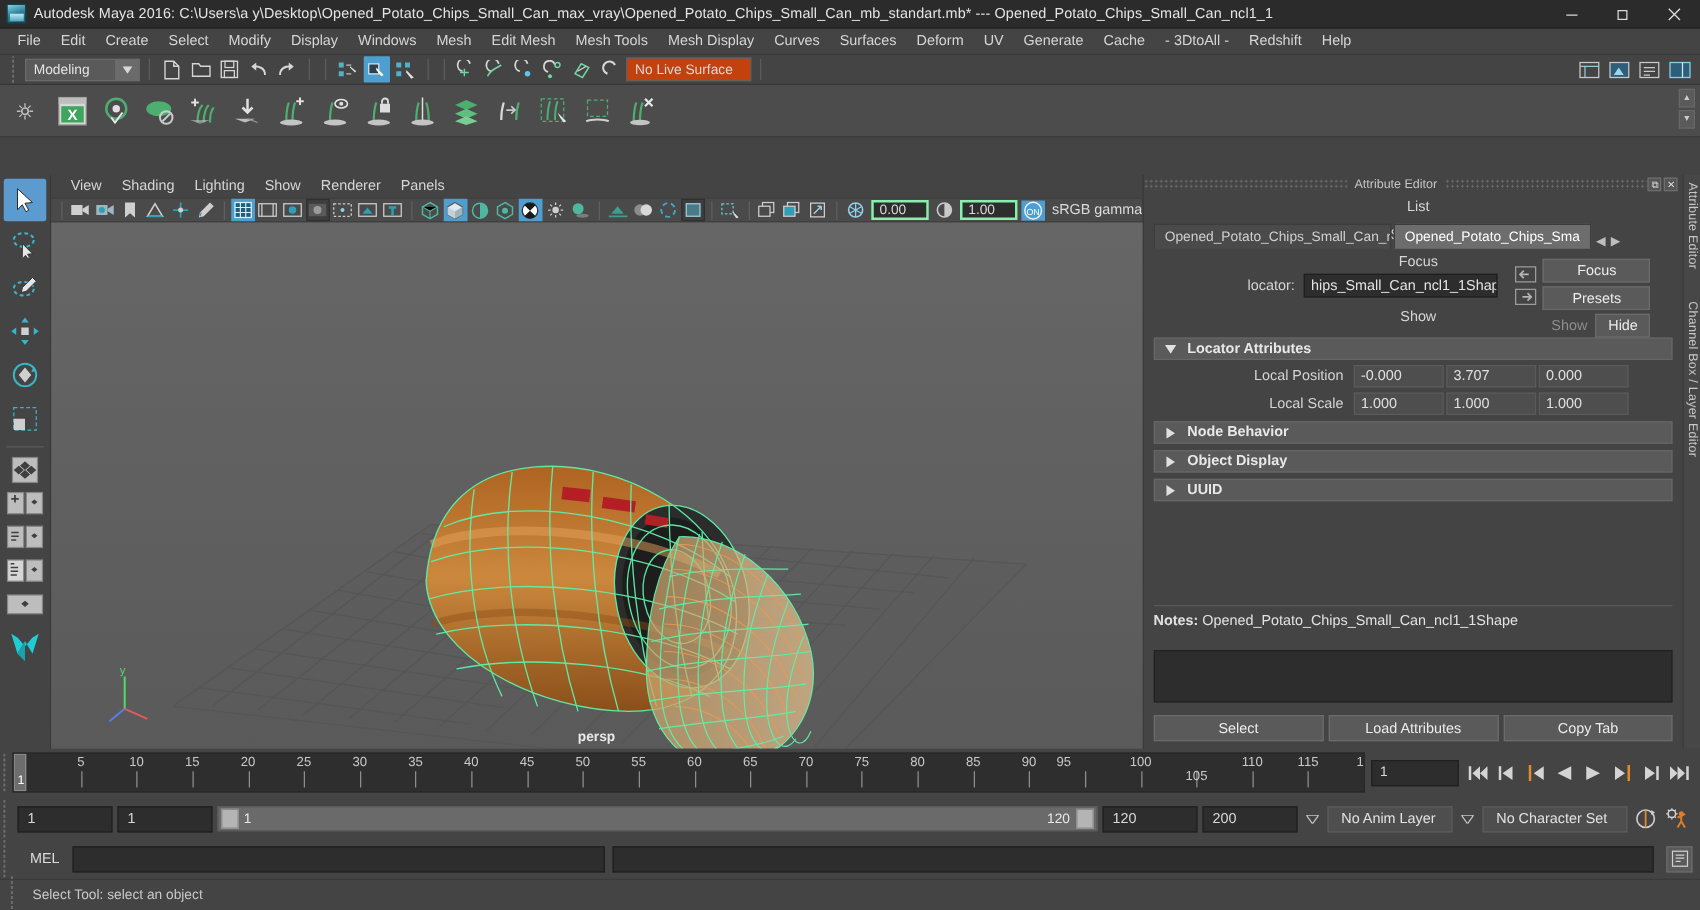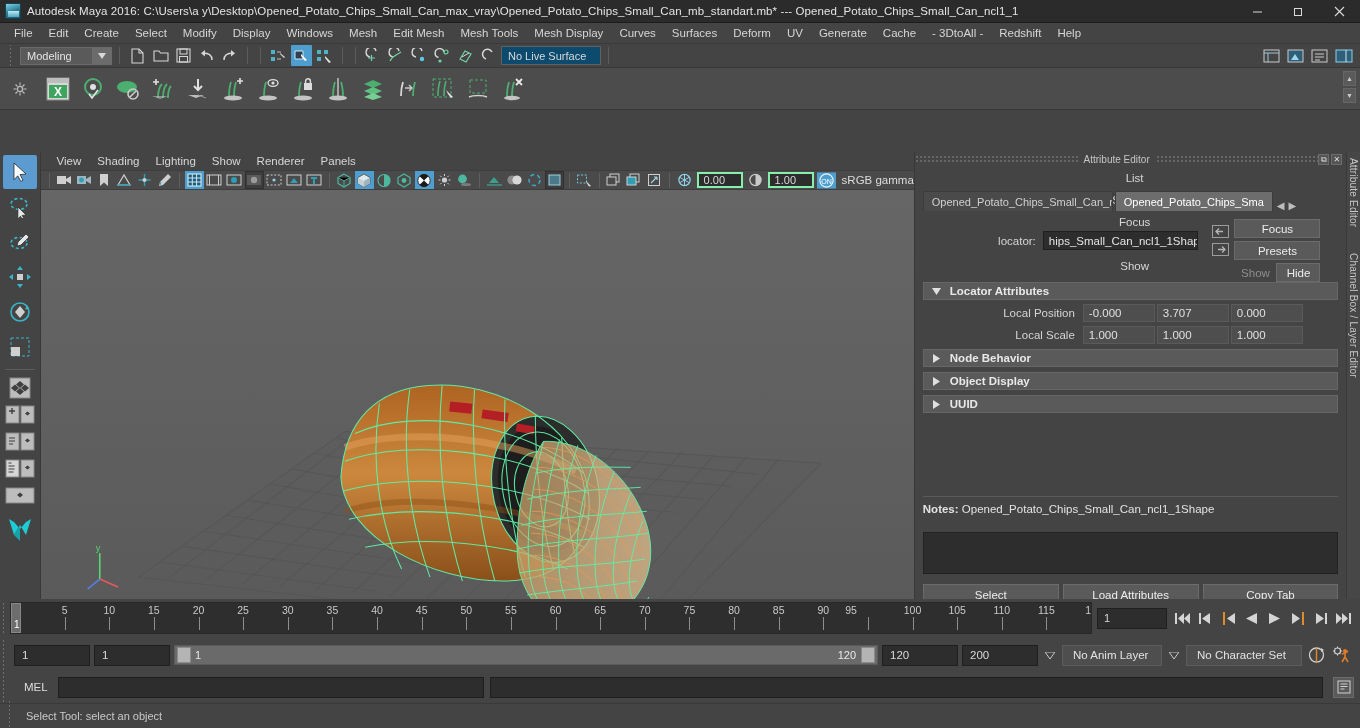--- a/index.html
+++ b/index.html
@@ -55,21 +55,21 @@
     display:flex;align-items:center;padding-left:6px;font-size:11px;color:#e3e3e3;position:relative;
   }
   .menu-combo .arr{
     position:absolute;right:0;top:0;width:19px;height:16px;background:#6b6b6b;
     display:flex;align-items:center;justify-content:center;
   }
   .sep-v{ width:1px;height:17px;background:#5b5b5b;margin:0 5px; }
   .tbtn{ width:21px;height:21px;display:flex;align-items:center;justify-content:center;flex:0 0 auto; }
   .tbtn.on{ background:#4e9fd0; border-radius:1px; }
   .livefield{
-    width:100px;height:19px;background:#0c4a6e;border:1px solid #606060;
+    width:100px;height:19px;background:#c2410c;border:1px solid #606060;
     display:flex;align-items:center;padding-left:6px;font-size:11px;color:#d8d8d8;
   }
   .right-icons{ margin-left:auto; display:flex; align-items:center; gap:3px; padding-right:6px;}
 
   
   .shelf-tabs{
     height:21px; background:#3c3c3c; display:flex; align-items:flex-end; padding-left:4px;
   }
   .shelf-hamb{ width:22px;height:19px;display:flex;align-items:center;justify-content:center;}
   .shelf-hamb i{ display:block;width:11px;height:2px;background:#b9b9b9;box-shadow:0 4px 0 #b9b9b9;}
@@ -85,21 +85,21 @@
   .shelf-left{
     width:40px;height:42px;display:flex;align-items:center;justify-content:center;
   }
   .shelf-items{ display:flex; align-items:center; gap:3px; padding-left:2px;}
   .shelf-ico{ width:32px;height:32px;display:flex;align-items:center;justify-content:center; }
   .shelf-scroll{ position:absolute; right:4px; top:3px; display:flex; flex-direction:column; gap:2px;}
   .shelf-scroll div{ width:13px;height:15px;background:#5a5a5a;border:1px solid #666;
       display:flex;align-items:center;justify-content:center;font-size:7px;color:#ccc;}
 
   
-  .main{ position:absolute; top:152px; left:0; width:1360px; height:459px; display:flex; }
+  .main{ position:absolute; top:140px; left:0; width:1360px; height:459px; display:flex; }
   .toolbox{
     width:42px; background:#444444; display:flex; flex-direction:column; align-items:center;
     padding-top:3px; gap:1px; border-right:1px solid #383838;
   }
   .tool{ width:34px;height:34px;display:flex;align-items:center;justify-content:center;border-radius:2px;}
   .tool.sel{ background:#5b9bd0; }
   .tool.sm{ width:34px;height:26px; }
   .tool-div{ width:30px;height:1px;background:#5c5c5c;margin:4px 0; }
 
   
@@ -1153,21 +1153,21 @@
         <div class="tl-num" style="left: 723.05px;">80</div>
         <div class="tl-tick" style="left: 767.678px;"></div>
         <div class="tl-num" style="left: 767.678px;">85</div>
         <div class="tl-tick" style="left: 812.306px;"></div>
         <div class="tl-num" style="left: 812.306px;">90</div>
         <div class="tl-tick" style="left: 856.934px;"></div>
         <div class="tl-num" style="left: 840px;">95</div>
         <div class="tl-tick" style="left: 901.562px;"></div>
         <div class="tl-num" style="left: 901.562px;">100</div>
         <div class="tl-tick" style="left: 946.19px;"></div>
-        <div class="tl-num" style="left: 946.19px;">105</div>
+        <div class="tl-num" style="left: 946.19px; margin-top: 11px;">105</div>
         <div class="tl-tick" style="left: 990.818px;"></div>
         <div class="tl-num" style="left: 990.818px;">110</div>
         <div class="tl-tick" style="left: 1035.45px;"></div>
         <div class="tl-num" style="left: 1035.45px;">115</div>
         <div class="tl-tick" style="left: 1080.07px;"></div>
         <div class="tl-num" style="left: 1080.07px;">12</div>
       </div>
     <div class="tl-frame">1</div>
     <div class="playbtns">
       <div class="pb">

